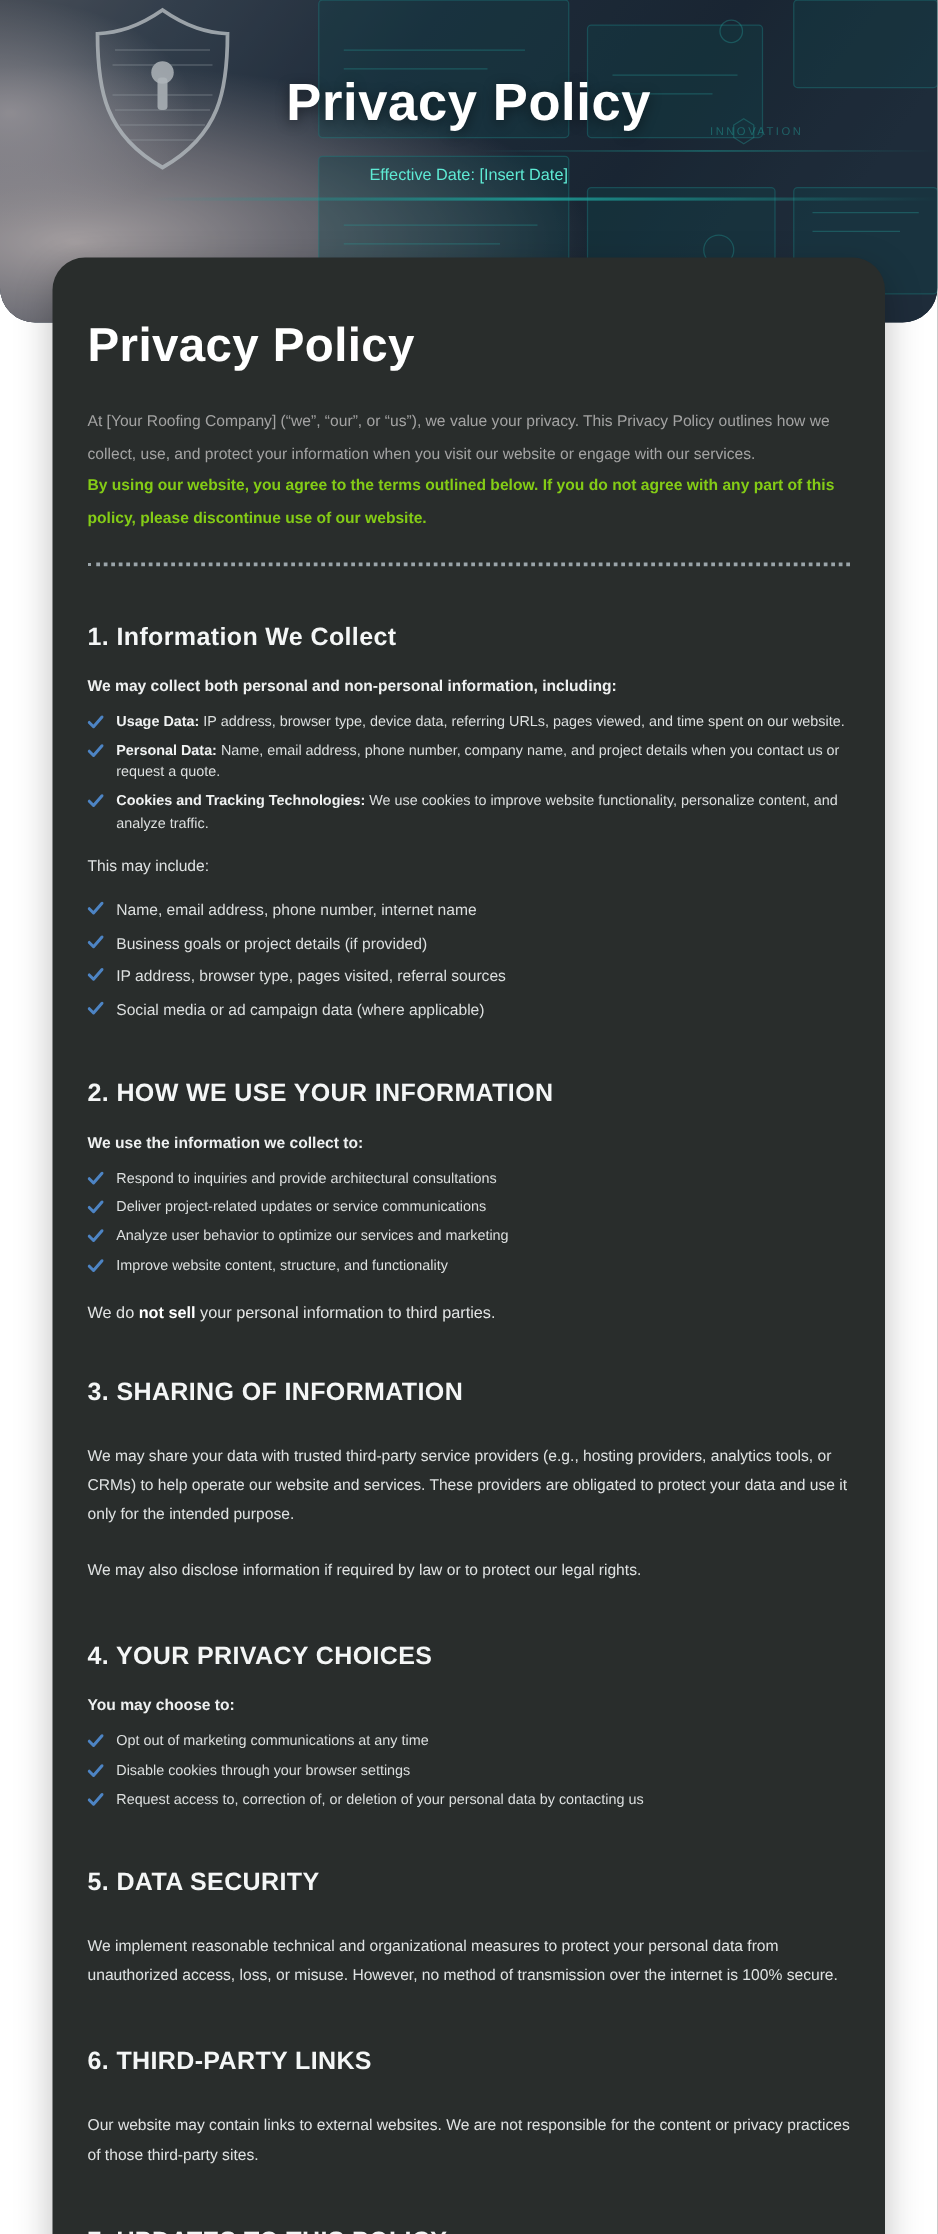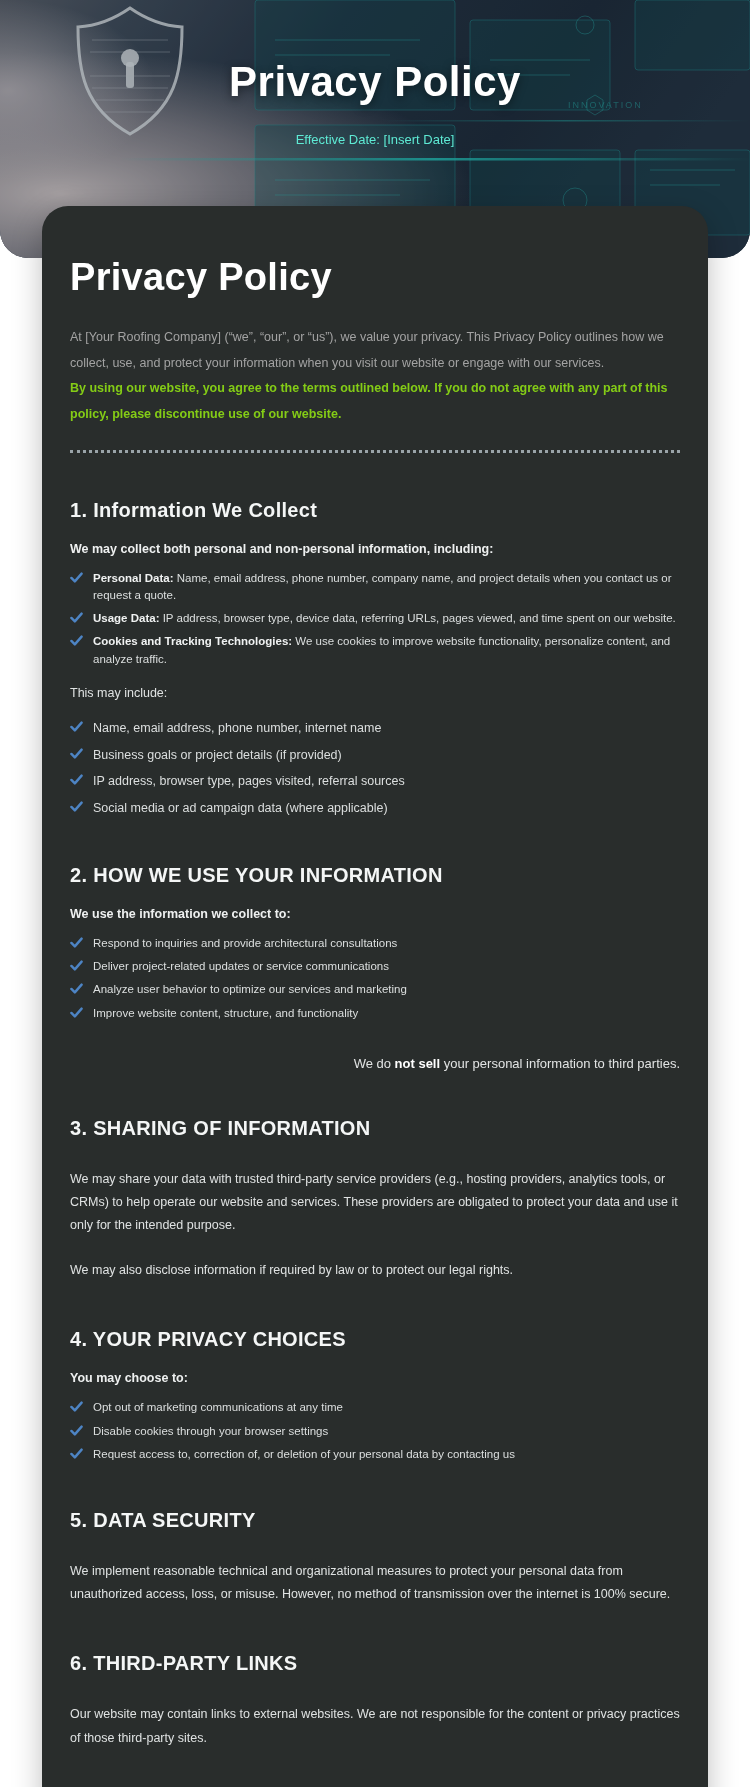--- a/index.html
+++ b/index.html
@@ -65,21 +65,21 @@
     color:#dcdfdf; font-size:11.5px; line-height:1.5;
     margin-bottom:6px;
   }
   ul.checklist.roomy li { font-size:12.5px; margin-bottom:8px; }
   ul.checklist li b { color:#f0f2f2; }
   .check {
     flex:0 0 auto; width:13px; height:13px; margin-top:1px; display:inline-block;
   }
   .check svg { display:block; width:13px; height:13px; }
 
-  .note { color:#e2e4e4; font-size:13px; margin-top:34px;text-align:right; }
+  .note { color:#e2e4e4; font-size:13px; margin-top:20px; }
   .note b { color:#ffffff; }
 </style>
 </head>
 <body>
 
 <header class="hero">
   <svg class="bg" width="750" height="258" viewBox="0 0 750 258" aria-hidden="true">
     <defs>
       <linearGradient id="heroBase" x1="0" y1="0" x2="1" y2="0.25">
         <stop offset="0" stop-color="#5c6069"></stop>
@@ -169,29 +169,29 @@
   <section class="section">
     <h2>1. Information We Collect</h2>
     <p class="lead">We may collect both personal and non-personal information, including:</p>
     <ul class="checklist">
       <li>
         <span class="check">
             <svg viewBox="0 0 14 14">
               <path d="M1.5 7.5 L5.2 11.2 L12.5 2.8" fill="none" stroke="#4d84c4" stroke-width="2.6" stroke-linecap="round" stroke-linejoin="round"></path>
             </svg>
           </span>
+        <span><b>Usage Data:</b><span> IP address, browser type, device data, referring URLs, pages viewed, and time spent on our website.</span></span>
+      </li>
+      <li>
+        <span class="check">
+            <svg viewBox="0 0 14 14">
+              <path d="M1.5 7.5 L5.2 11.2 L12.5 2.8" fill="none" stroke="#4d84c4" stroke-width="2.6" stroke-linecap="round" stroke-linejoin="round"></path>
+            </svg>
+          </span>
         <span><b>Personal Data:</b><span> Name, email address, phone number, company name, and project details when you contact us or request a quote.</span></span>
-      </li>
-      <li>
-        <span class="check">
-            <svg viewBox="0 0 14 14">
-              <path d="M1.5 7.5 L5.2 11.2 L12.5 2.8" fill="none" stroke="#4d84c4" stroke-width="2.6" stroke-linecap="round" stroke-linejoin="round"></path>
-            </svg>
-          </span>
-        <span><b>Usage Data:</b><span> IP address, browser type, device data, referring URLs, pages viewed, and time spent on our website.</span></span>
       </li>
       <li>
         <span class="check">
             <svg viewBox="0 0 14 14">
               <path d="M1.5 7.5 L5.2 11.2 L12.5 2.8" fill="none" stroke="#4d84c4" stroke-width="2.6" stroke-linecap="round" stroke-linejoin="round"></path>
             </svg>
           </span>
         <span><b>Cookies and Tracking Technologies:</b><span> We use cookies to improve website functionality, personalize content, and analyze traffic.</span></span>
       </li>
     </ul>

